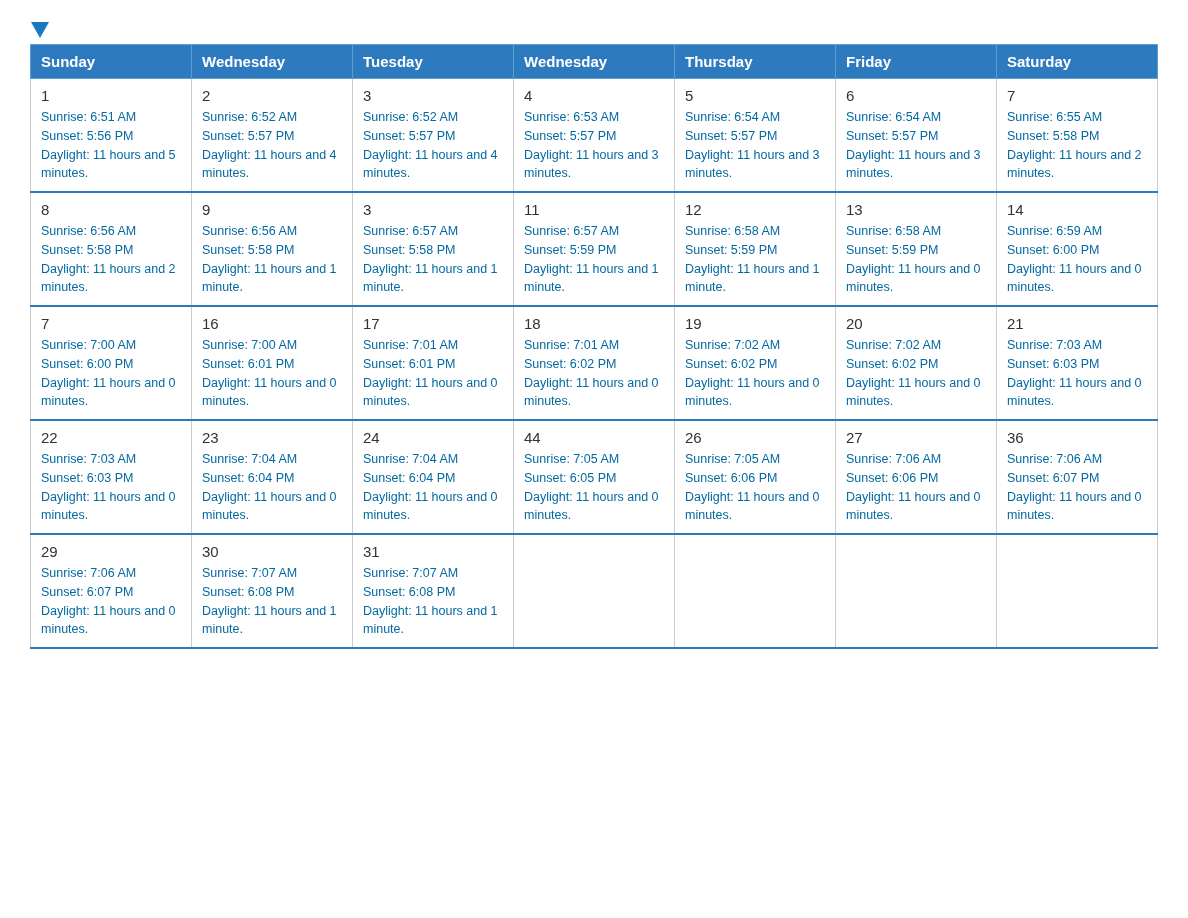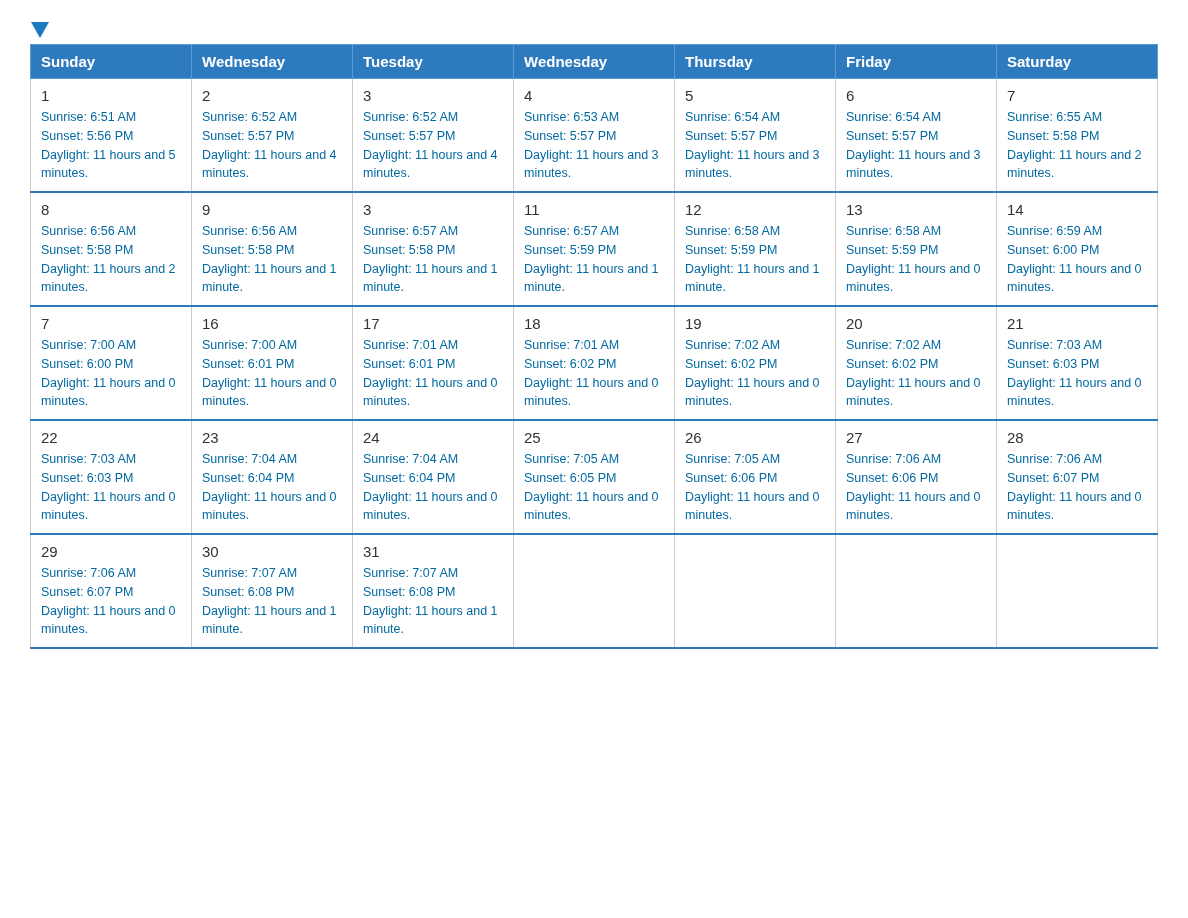--- a/index.html
+++ b/index.html
@@ -147,24 +147,24 @@
         <td><span class="day-num">17</span><span class="day-info">Sunrise: 7:01 AM<br>Sunset: 6:01 PM<br>Daylight: 11 hours and 0 minutes.</span></td>
         <td><span class="day-num">18</span><span class="day-info">Sunrise: 7:01 AM<br>Sunset: 6:02 PM<br>Daylight: 11 hours and 0 minutes.</span></td>
         <td><span class="day-num">19</span><span class="day-info">Sunrise: 7:02 AM<br>Sunset: 6:02 PM<br>Daylight: 11 hours and 0 minutes.</span></td>
         <td><span class="day-num">20</span><span class="day-info">Sunrise: 7:02 AM<br>Sunset: 6:02 PM<br>Daylight: 11 hours and 0 minutes.</span></td>
         <td><span class="day-num">21</span><span class="day-info">Sunrise: 7:03 AM<br>Sunset: 6:03 PM<br>Daylight: 11 hours and 0 minutes.</span></td>
       </tr>
       <tr>
         <td><span class="day-num">22</span><span class="day-info">Sunrise: 7:03 AM<br>Sunset: 6:03 PM<br>Daylight: 11 hours and 0 minutes.</span></td>
         <td><span class="day-num">23</span><span class="day-info">Sunrise: 7:04 AM<br>Sunset: 6:04 PM<br>Daylight: 11 hours and 0 minutes.</span></td>
         <td><span class="day-num">24</span><span class="day-info">Sunrise: 7:04 AM<br>Sunset: 6:04 PM<br>Daylight: 11 hours and 0 minutes.</span></td>
-        <td><span class="day-num">25</span><span class="day-info">Sunrise: 7:05 AM<br>Sunset: 6:05 PM<br>Daylight: 11 hours and 0 minutes.</span></td>
+        <td><span class="day-num">44</span><span class="day-info">Sunrise: 7:05 AM<br>Sunset: 6:05 PM<br>Daylight: 11 hours and 0 minutes.</span></td>
         <td><span class="day-num">26</span><span class="day-info">Sunrise: 7:05 AM<br>Sunset: 6:06 PM<br>Daylight: 11 hours and 0 minutes.</span></td>
         <td><span class="day-num">27</span><span class="day-info">Sunrise: 7:06 AM<br>Sunset: 6:06 PM<br>Daylight: 11 hours and 0 minutes.</span></td>
-        <td><span class="day-num">28</span><span class="day-info">Sunrise: 7:06 AM<br>Sunset: 6:07 PM<br>Daylight: 11 hours and 0 minutes.</span></td>
+        <td><span class="day-num">36</span><span class="day-info">Sunrise: 7:06 AM<br>Sunset: 6:07 PM<br>Daylight: 11 hours and 0 minutes.</span></td>
       </tr>
       <tr>
         <td><span class="day-num">29</span><span class="day-info">Sunrise: 7:06 AM<br>Sunset: 6:07 PM<br>Daylight: 11 hours and 0 minutes.</span></td>
         <td><span class="day-num">30</span><span class="day-info">Sunrise: 7:07 AM<br>Sunset: 6:08 PM<br>Daylight: 11 hours and 1 minute.</span></td>
         <td><span class="day-num">31</span><span class="day-info">Sunrise: 7:07 AM<br>Sunset: 6:08 PM<br>Daylight: 11 hours and 1 minute.</span></td>
         <td class="empty-cell"></td>
         <td class="empty-cell"></td>
         <td class="empty-cell"></td>
         <td class="empty-cell"></td>
       </tr>

